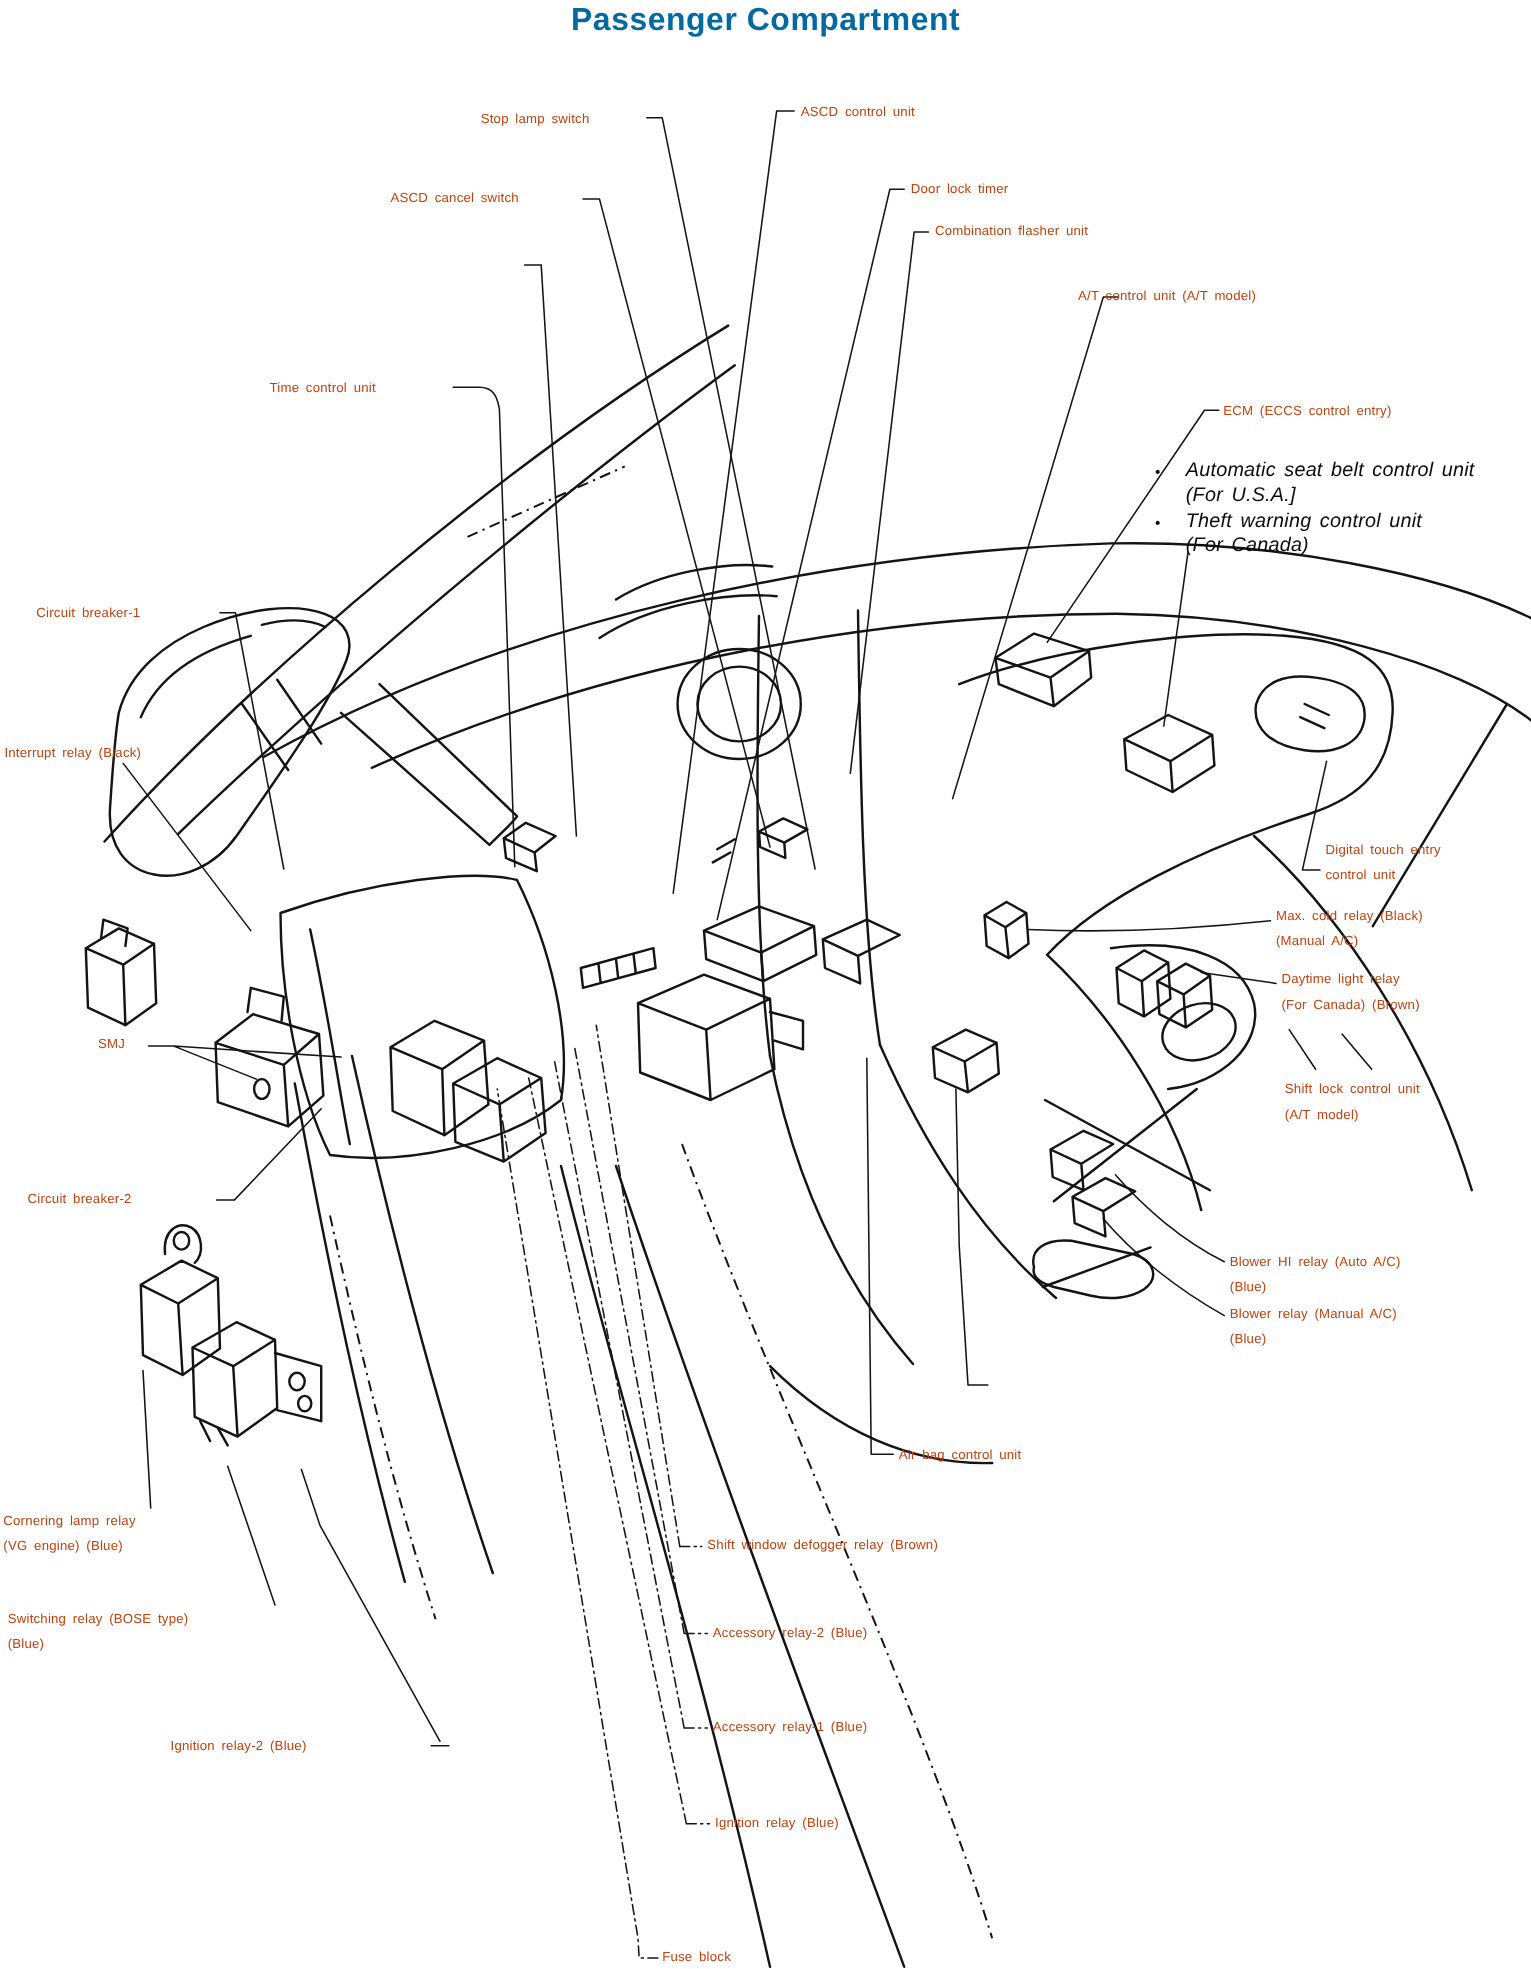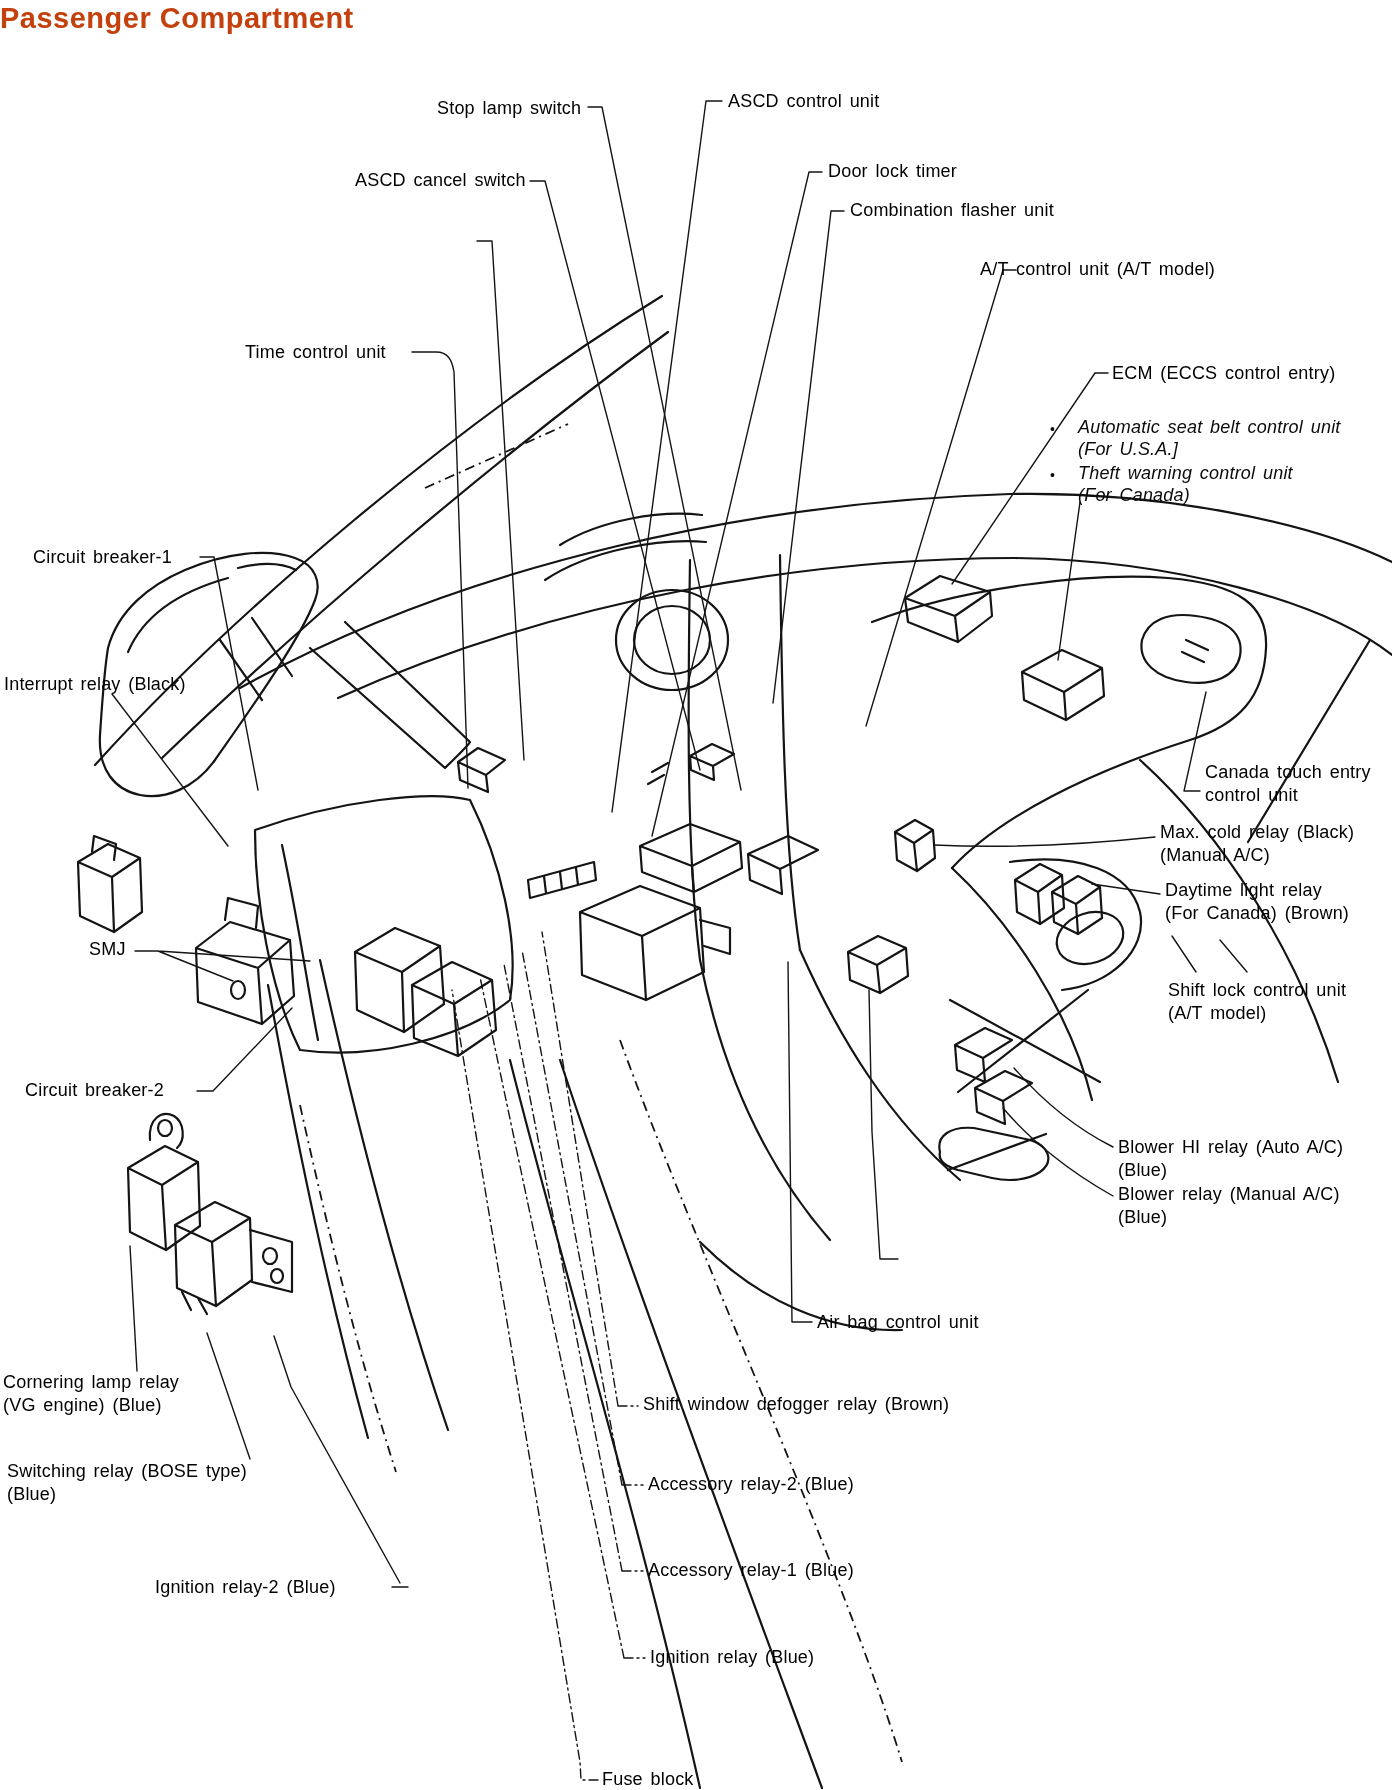--- a/index.html
+++ b/index.html
@@ -1,21 +1,21 @@
 <!DOCTYPE html>
 <html><head>
 <meta charset="utf-8">
 <style>
   html,body{margin:0;padding:0;background:#ffffff;}
   #page{position:relative;width:1392px;height:1790px;background:#ffffff;overflow:hidden;
         font-family:"Liberation Sans", sans-serif;color:#0b0b0b;}
-  #title{position:absolute;left:0;right:0;top:2px;text-align:left;
-         font-size:29px;font-weight:bold;letter-spacing:.5px;color:#c2410c;}
-  .lbl{position:absolute;font-size:18px;line-height:23px;white-space:pre-line;
-       width:max-content;letter-spacing:.2px;word-spacing:2.5px;color:#000000;}
+  #title{position:absolute;left:0;right:0;top:2px;text-align:center;
+         font-size:29px;font-weight:bold;letter-spacing:.5px;color:#0369a1;}
+  .lbl{position:absolute;font-size:12px;line-height:23px;white-space:pre-line;
+       width:max-content;letter-spacing:.2px;word-spacing:2.5px;color:#c2410c;}
   .bullets{position:absolute;font-size:18px;line-height:22px;width:max-content;}
   .bullet-row{display:flex;align-items:flex-start;margin-bottom:2px;}
   .bullet-glyph{width:28px;flex:0 0 28px;font-size:14px;padding-top:2px;}
   .bullet-text{white-space:pre-line;letter-spacing:.2px;word-spacing:2.5px;font-style:italic;}
   svg{position:absolute;left:0;top:0;}
 </style>
 </head>
 <body>
 
 <div id="page">
@@ -175,21 +175,21 @@
     </div>
     <div class="bullet-row">
       <span class="bullet-glyph">•</span>
       <span class="bullet-text">Theft warning control unit
 (For Canada)</span>
     </div>
   </div>
 
   <div class="lbl" style="left:33px;top:546px">Circuit breaker-1</div>
   <div class="lbl" style="left:4px;top:673px">Interrupt relay (Black)</div>
-  <div class="lbl" style="left:1205px;top:761px">Canada touch entry
+  <div class="lbl" style="left:1205px;top:761px">Digital touch entry
 control unit</div>
   <div class="lbl" style="left:1160px;top:821px">Max. cold relay (Black)
 (Manual A/C)</div>
   <div class="lbl" style="left:1165px;top:879px">Daytime light relay
 (For Canada) (Brown)</div>
   <div class="lbl" style="left:89px;top:938px">SMJ</div>
   <div class="lbl" style="left:1168px;top:979px">Shift lock control unit
 (A/T model)</div>
   <div class="lbl" style="left:25px;top:1079px">Circuit breaker-2</div>
   <div class="lbl" style="left:1118px;top:1136px">Blower HI relay (Auto A/C)

